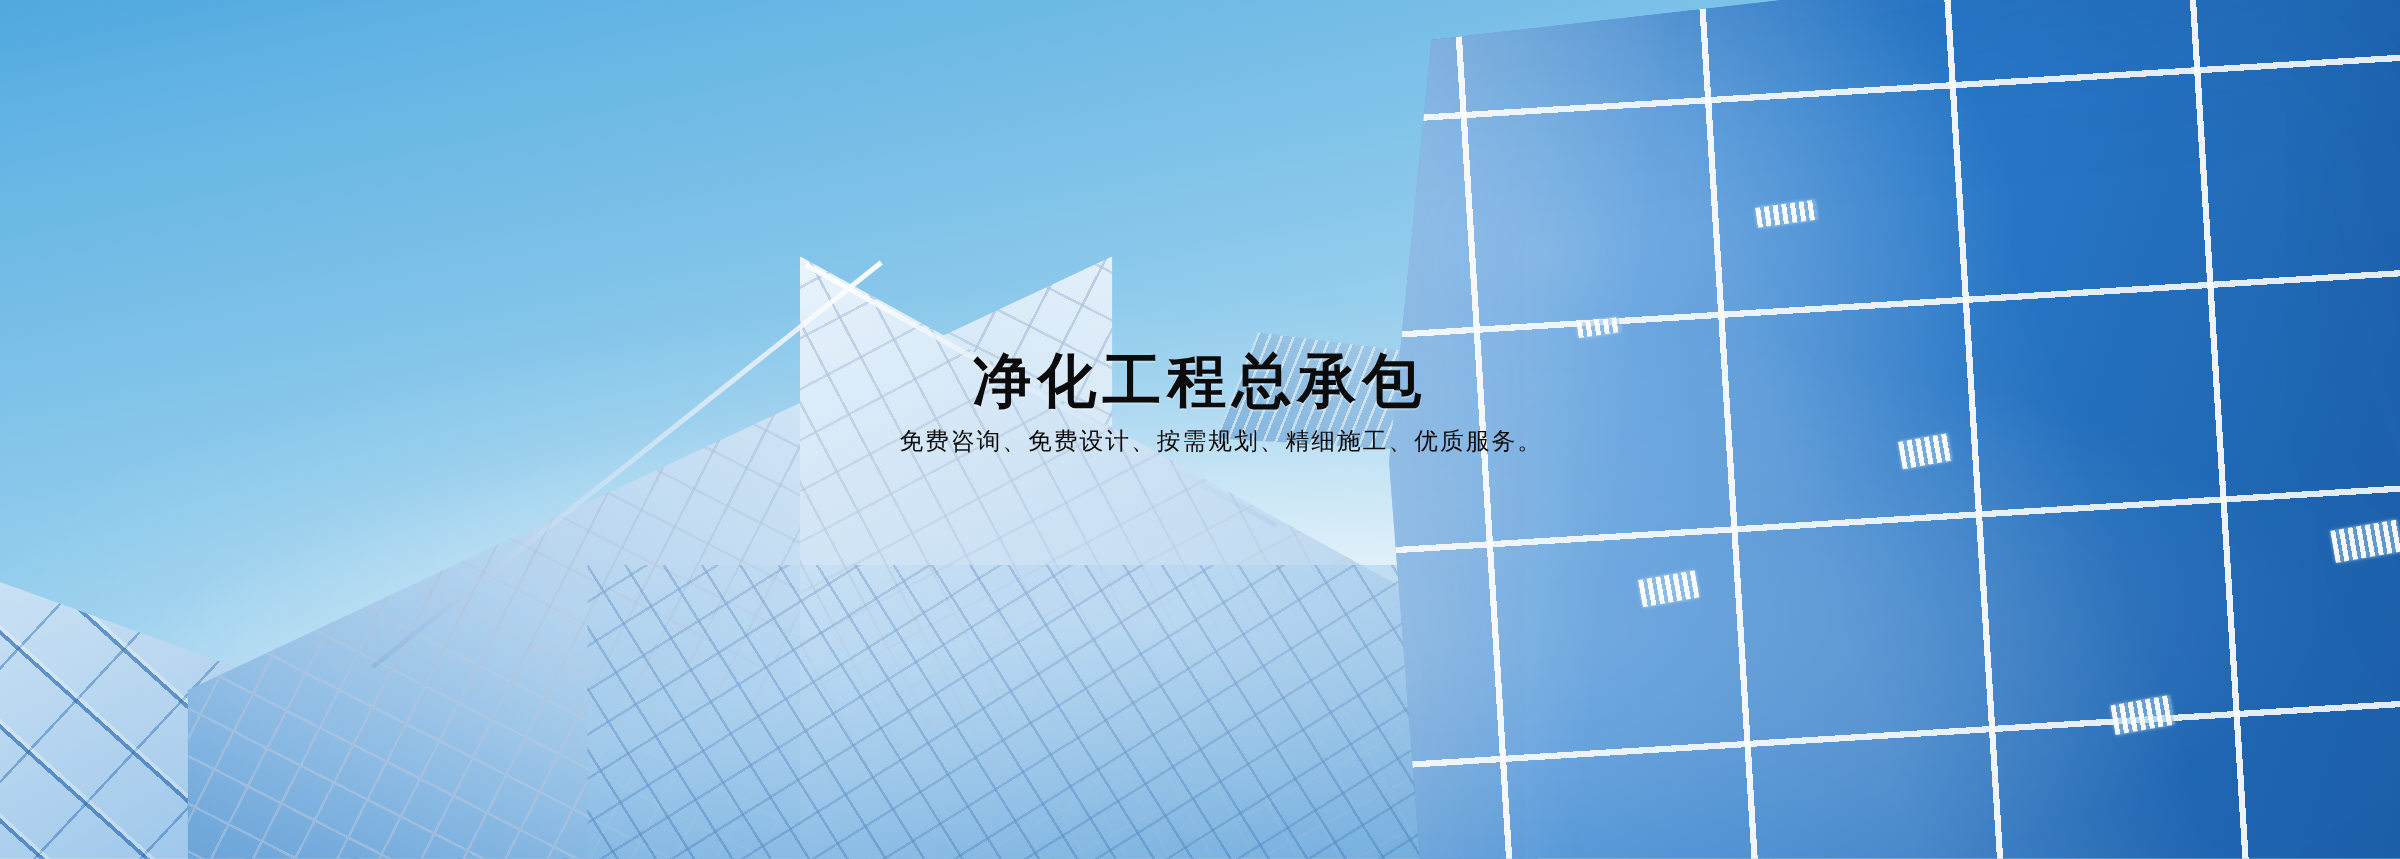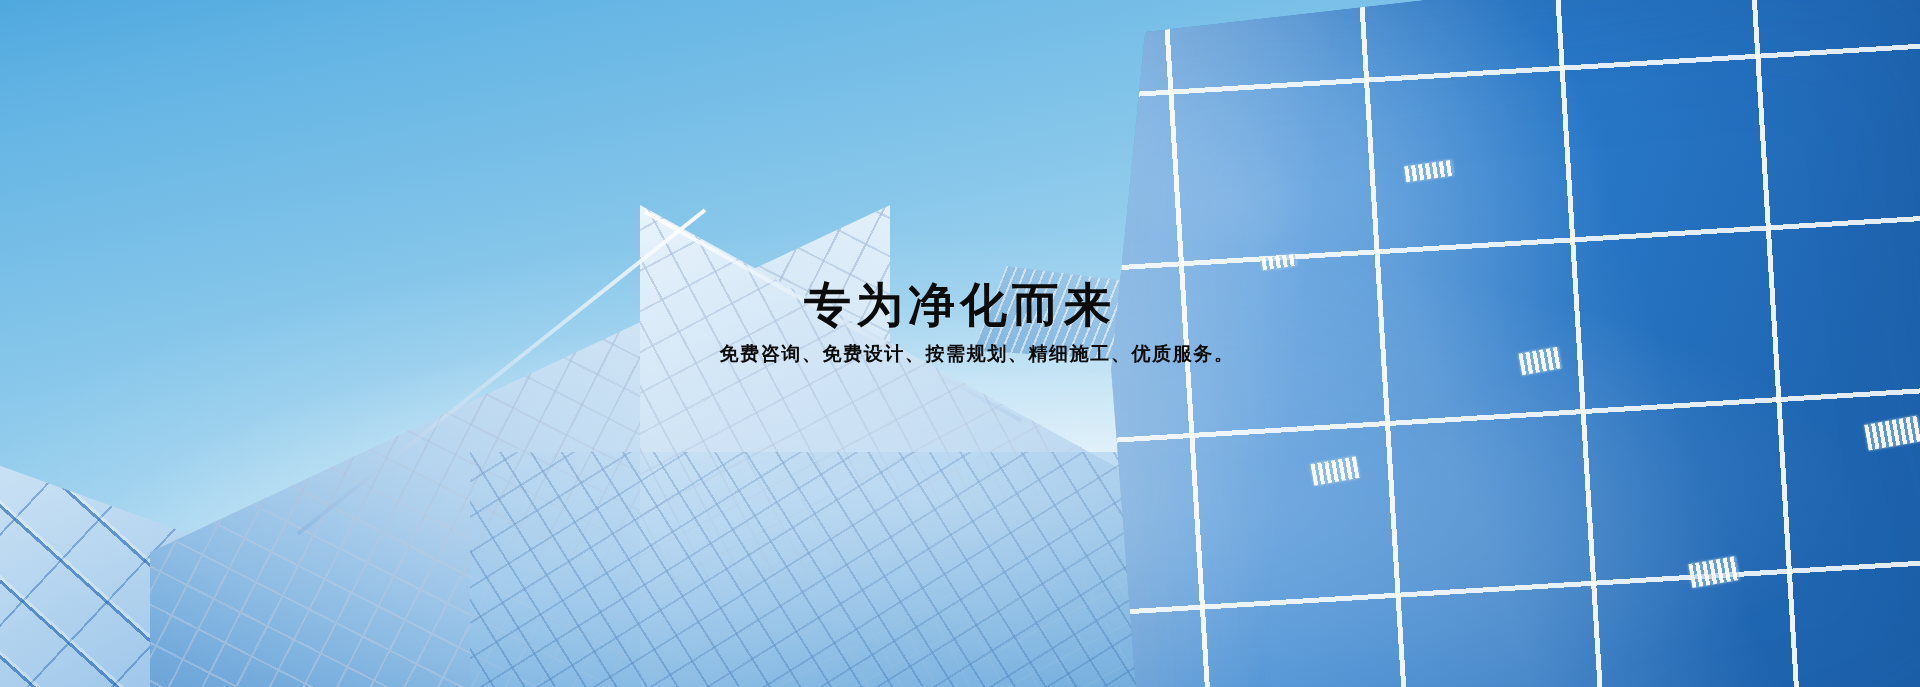--- a/index.html
+++ b/index.html
@@ -177,21 +177,21 @@
   }
   #subhead{
     font-size:39px;
     font-weight:normal;
     letter-spacing:2px;
     line-height:1.2;
     margin:0 0 8px 0;
   }
   #tagline{
     font-size:19px;
-    font-weight:bold;
+    font-weight:normal;
     letter-spacing:1.6px;
     line-height:1.3;
     margin:0;
     padding-left:34px;
   }
 </style>
 </head>
 <body>
 
 <div id="banner">
@@ -229,17 +229,17 @@
   <div class="vent" style="left:1405px;top:163px;width:48px;height:16px;transform:rotate(-8deg);"></div>
   <div class="vent" style="left:1262px;top:256px;width:34px;height:12px;transform:rotate(-8deg);"></div>
   <div class="vent" style="left:1520px;top:350px;width:40px;height:22px;transform:rotate(-10deg);"></div>
   <div class="vent" style="left:1312px;top:460px;width:46px;height:22px;transform:rotate(-10deg);"></div>
   <div class="vent" style="left:1866px;top:420px;width:54px;height:26px;transform:rotate(-10deg);"></div>
   <div class="vent" style="left:1690px;top:560px;width:48px;height:24px;transform:rotate(-10deg);"></div>
 
   <div class="haze"></div>
 
   <div id="copy">
-    <div id="headline">专为净化而来</div>
+    <div id="headline">净化工程总承包</div>
     <div id="tagline">免费咨询、免费设计、按需规划、精细施工、优质服务。</div>
   </div>
 
 </div>
 
 </body></html>

